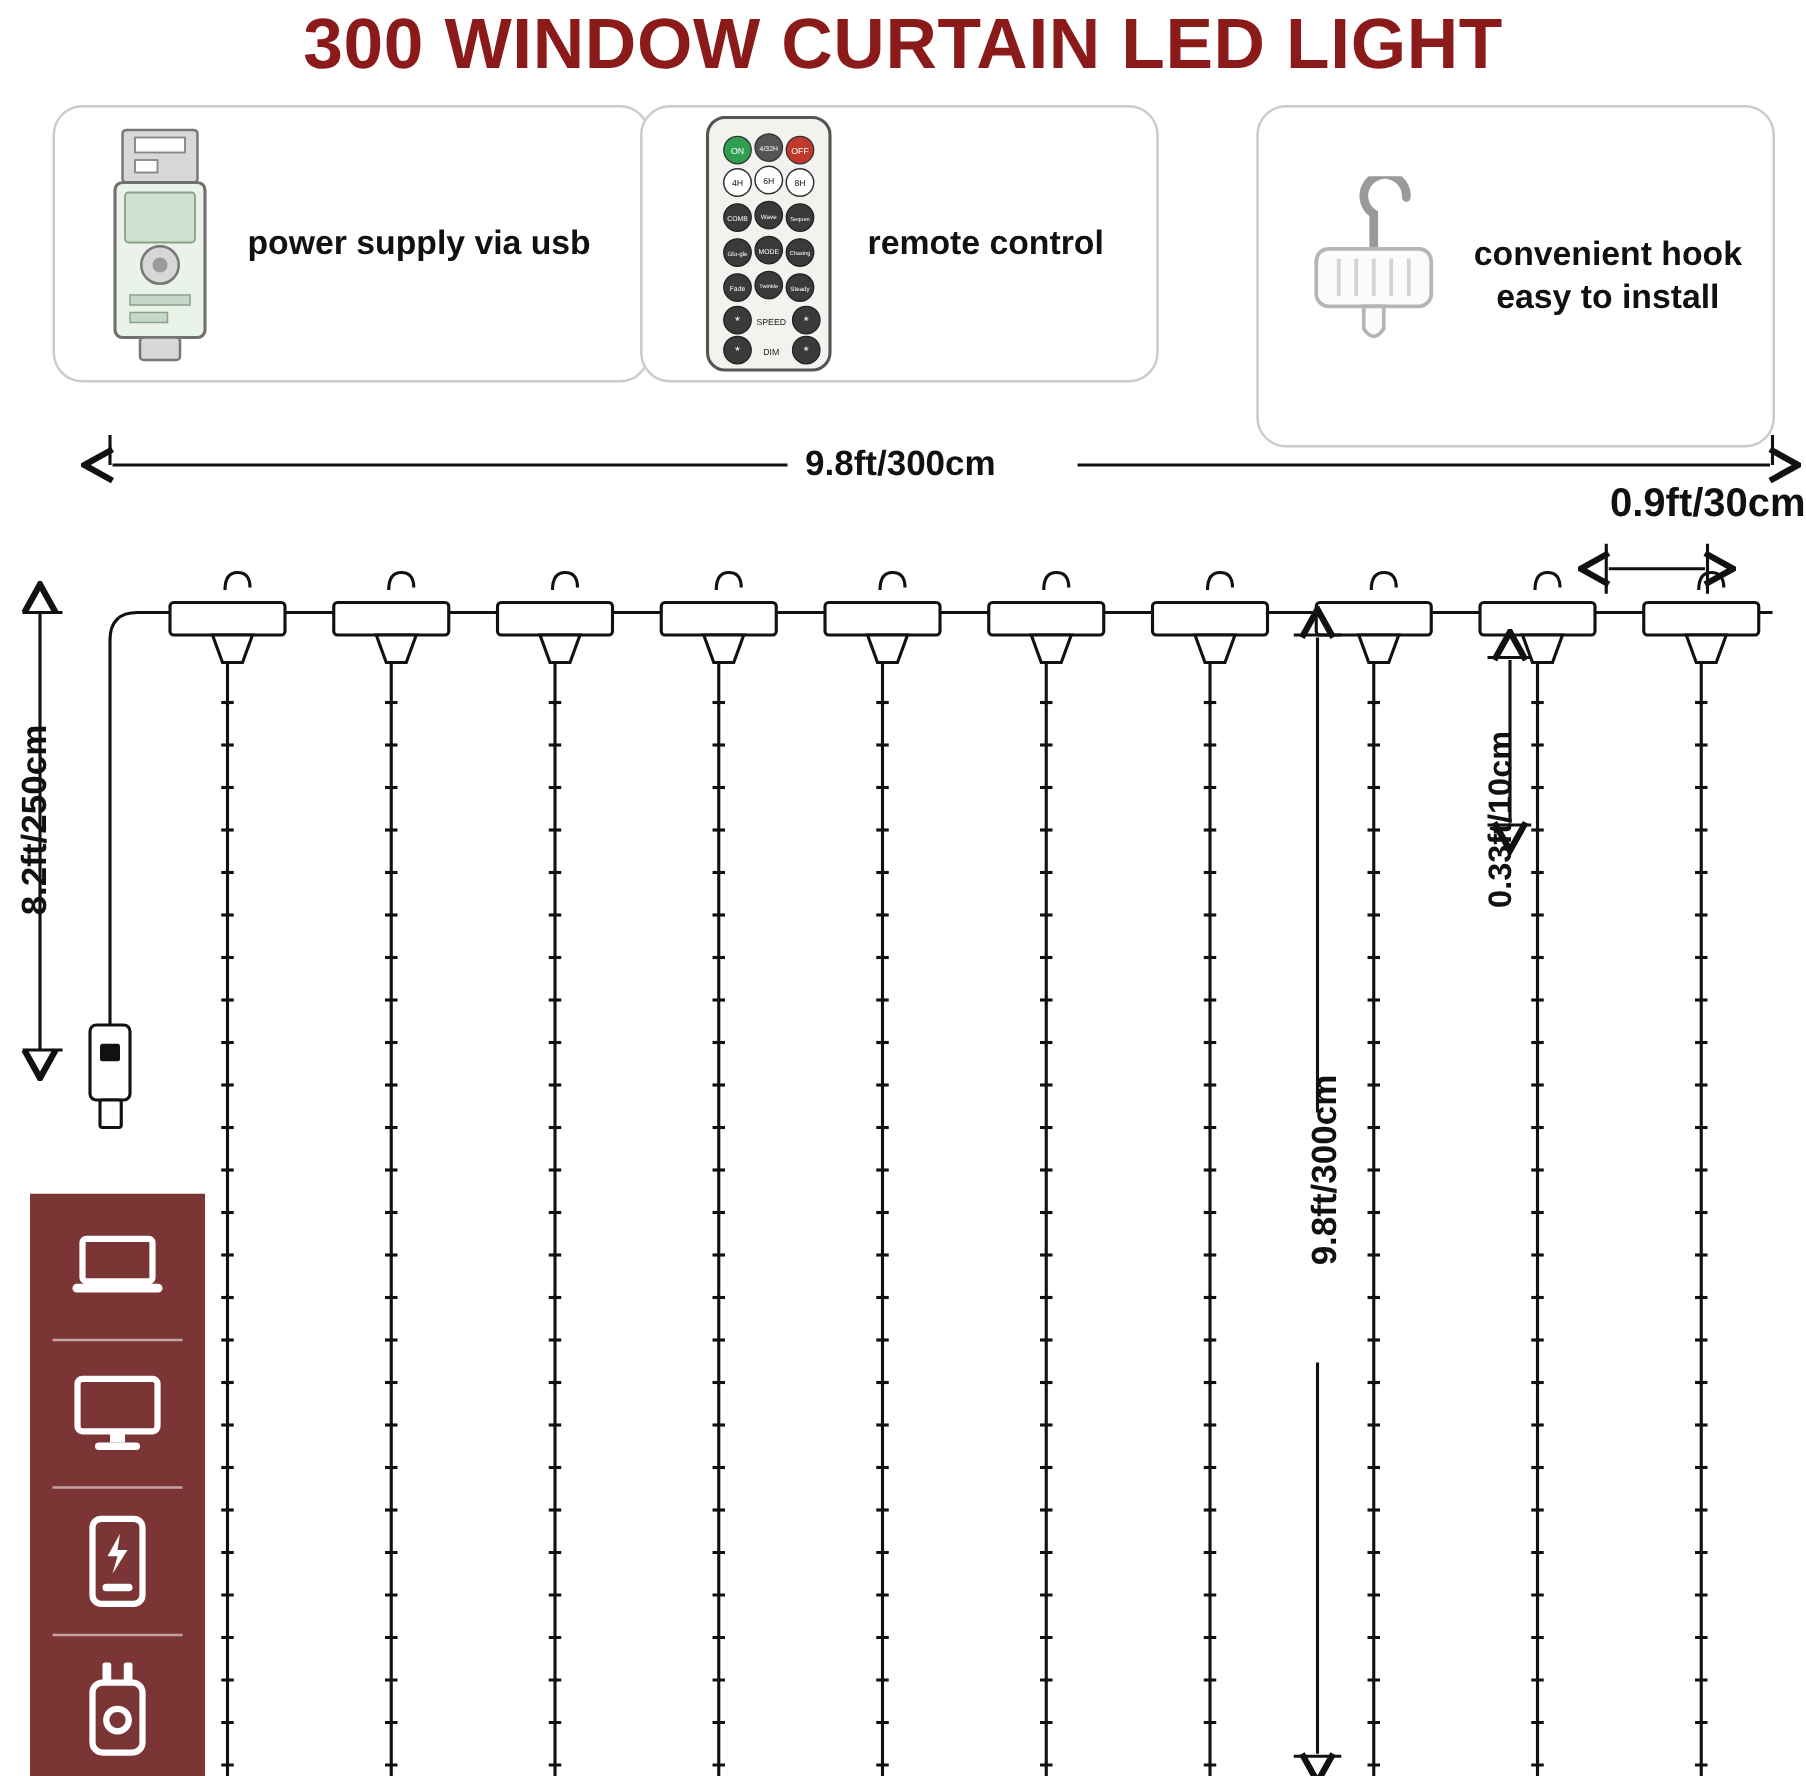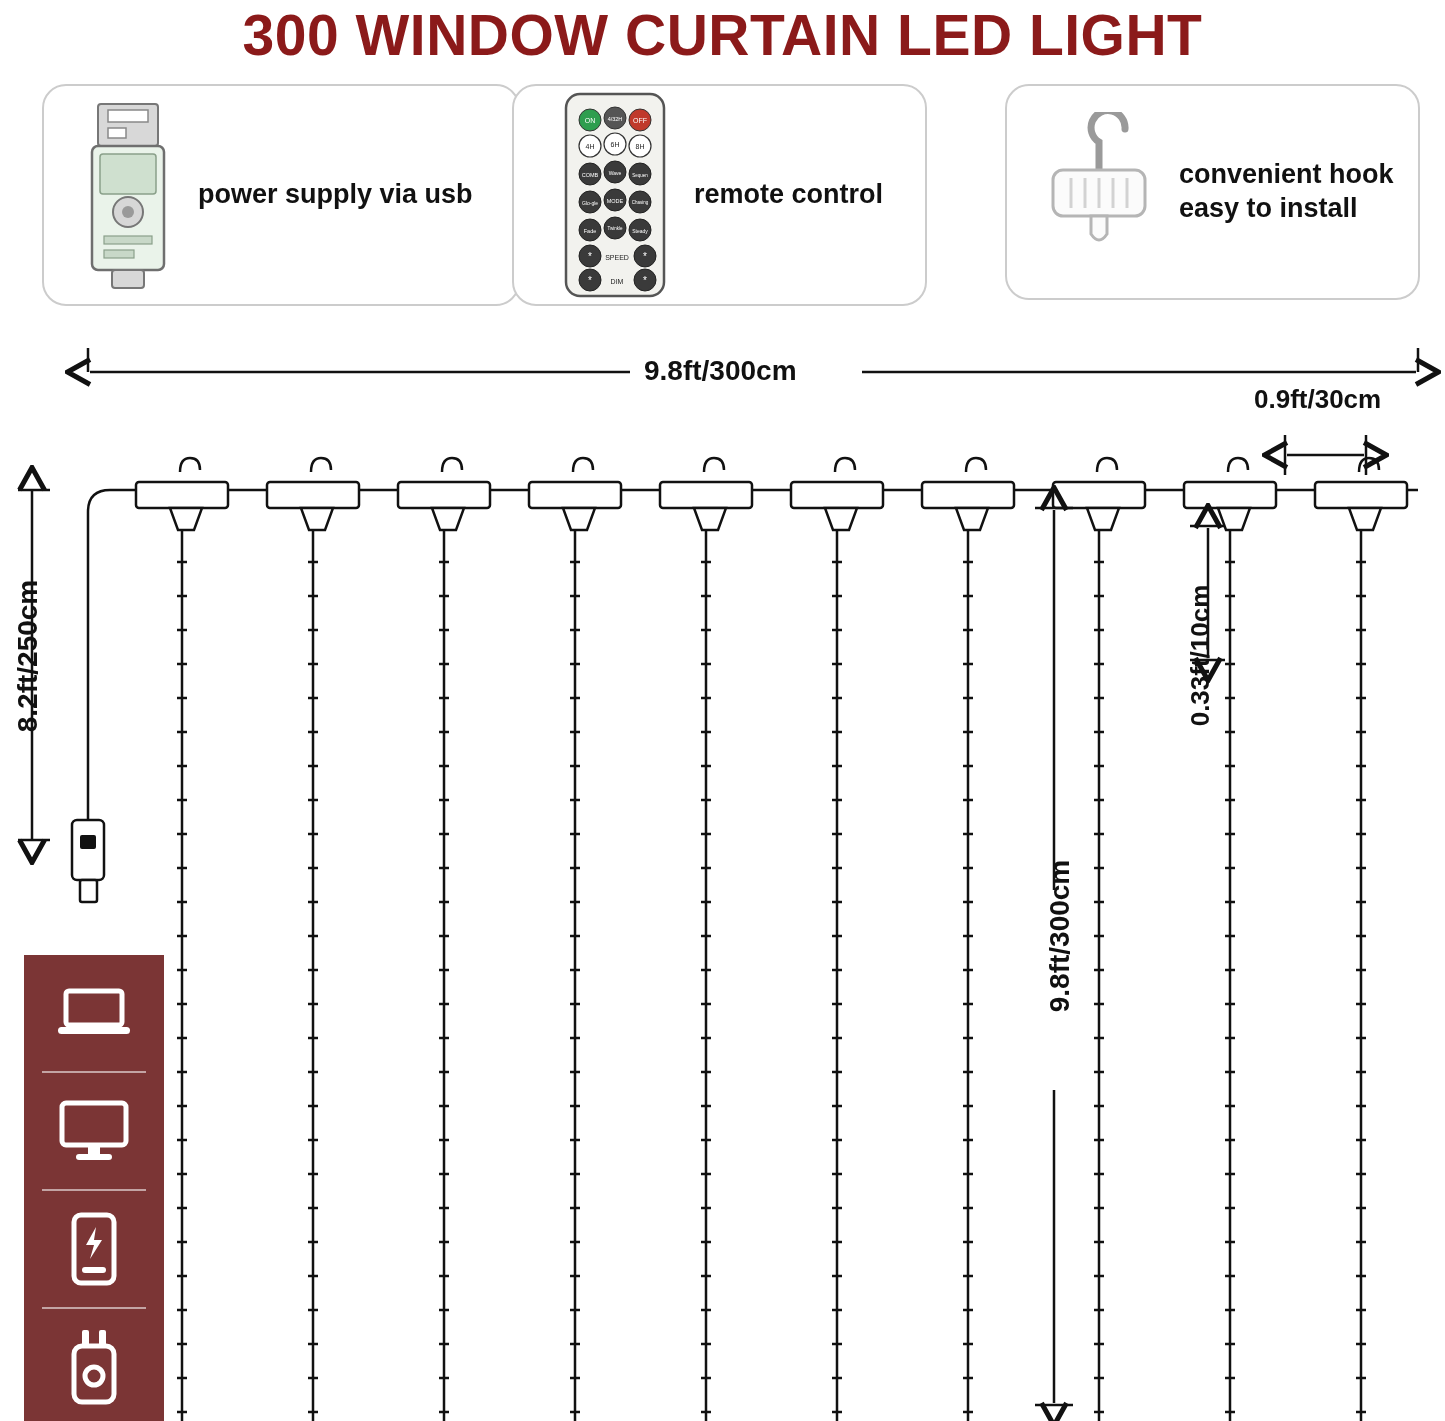--- a/index.html
+++ b/index.html
@@ -14,42 +14,42 @@
     font-size:57px;font-weight:bold;color:#8B1A1A;letter-spacing:0.5px;
   }
   
   .feature-box{
     position:absolute;border:2px solid #cccccc;border-radius:24px;
     background:#fff;box-sizing:border-box;
     display:flex;align-items:center;
   }
   #box-usb{left:42px;top:84px;width:478px;height:222px;}
   #box-remote{left:512px;top:84px;width:415px;height:222px;}
-  #box-hook{left:1005px;top:84px;width:415px;height:216px;}
+  #box-hook{left:1005px;top:84px;width:415px;height:274px;text-align:center;}
   .feature-label{
     font-size:27px;font-weight:bold;color:#111;line-height:1.25;
   }
   #usb-label{margin-left:14px;}
   #remote-label{margin-left:24px;}
   #hook-label{margin-left:10px;}
 
   
   .usb-art{margin-left:30px;}
   
   .remote-art{margin-left:46px;}
   
   .hook-art{margin-left:22px;}
 
   
   .dim{
     position:absolute;font-size:28px;font-weight:bold;color:#111;
     white-space:nowrap;
   }
   #dim-top{left:644px;top:355px;}
-  #dim-right-top{left:1254px;top:384px;font-size:26px;text-align:right;}
+  #dim-right-top{left:1288px;top:384px;font-size:32px;text-align:right;}
   #dim-left-v{
     left:-62px;top:640px;width:180px;text-align:center;
     transform:rotate(-90deg);font-size:28px;
   }
   #dim-mid-v{
     left:955px;top:920px;width:210px;text-align:center;
     transform:rotate(-90deg);font-size:28px;
   }
   #dim-small-v{
     left:1100px;top:640px;width:200px;text-align:center;

